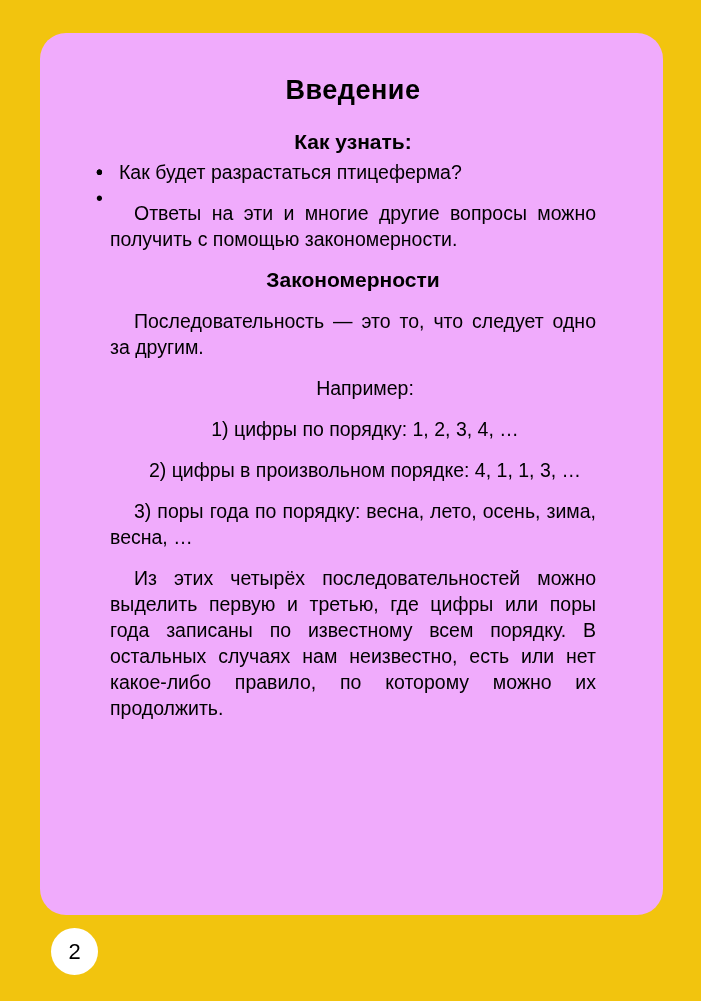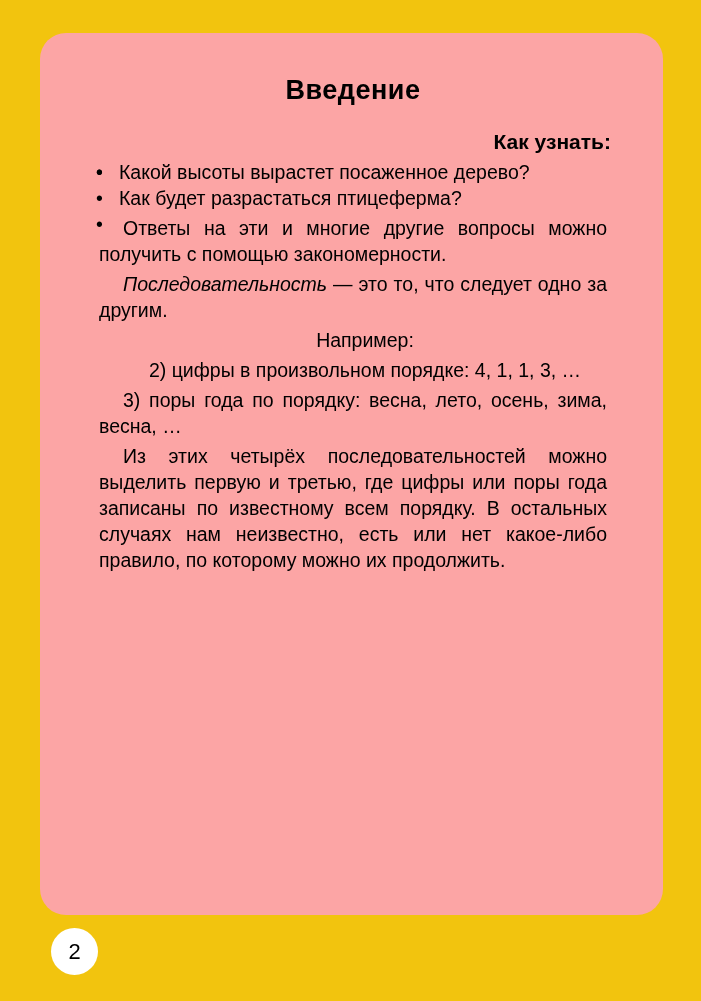--- a/index.html
+++ b/index.html
@@ -14,36 +14,36 @@
     font-family: "Liberation Sans", sans-serif;
     color: #000;
     overflow: hidden;
   }
   .card {
     position: absolute;
     left: 40px;
     top: 33px;
     width: 623px;
     height: 882px;
-    background: #fca5a5;
+    background: #f0abfc;
     border-radius: 26px;
     box-sizing: border-box;
     padding: 44px 52px 0 55px;
   }
   .title {
     font-size: 27px;
     font-weight: bold;
     text-align: center;
     margin: 0 0 26px 0;
     letter-spacing: 0.5px;
   }
   .subheading {
     font-size: 21px;
     font-weight: bold;
-    text-align: right;
+    text-align: center;
     margin: 0 0 4px 0;
   }
   .subheading.patterns {
     margin-top: 2px;
     margin-bottom: 2px;
   }
   .body-text {
     font-size: 19.5px;
     line-height: 26px;
   }
@@ -56,29 +56,28 @@
     padding-left: 24px;
     text-align: justify;
     margin: 0;
   }
   .bullet-item .bullet {
     position: absolute;
     left: 1px;
     top: 0;
   }
   p.para {
-    margin: 4px;
+    margin: 15px;
     text-align: justify;
     text-indent: 24px;
   }
   p.no-justify {
     text-align: center;
   }
   .italic {
-    font-style: italic;
   }
   .page-circle {
     position: absolute;
     left: 51px;
     top: 928px;
     width: 47px;
     height: 47px;
     border-radius: 50%;
     background: #ffffff;
     display: flex;
@@ -97,39 +96,40 @@
     <h1 class="title">Введение</h1>
 
     <h2 class="subheading">Как узнать:</h2>
 
     <div class="bullet-list">
       <div class="bullet-item">
         <span class="bullet">•</span>
       </div>
       <div class="bullet-item">
         <span class="bullet">•</span>
-        <span>Какой высоты вырастет посаженное дерево?</span>
       </div>
       <div class="bullet-item">
         <span class="bullet">•</span>
         <span>Как будет разрастаться птицеферма?</span>
       </div>
       <div class="bullet-item">
         <span class="bullet">•</span>
       </div>
     </div>
 
     <p class="para">Ответы на эти и многие другие вопросы можно получить с помощью закономерности.</p>
 
+    <h2 class="subheading patterns">Закономерности</h2>
 
 
     <p class="para"><span class="italic">Последовательность</span><span> — это то, что следует одно за другим.</span></p>
 
     <p class="para no-justify">Например:</p>
 
+    <p class="para no-justify">1) цифры по порядку: 1, 2, 3, 4, …</p>
     <p class="para no-justify">2) цифры в произвольном порядке: 4, 1, 1, 3, …</p>
     <p class="para">3) поры года по порядку: весна, лето, осень, зима, весна, …</p>
 
     <p class="para">Из этих четырёх последовательностей можно выделить первую и третью, где цифры или поры года записаны по известному всем порядку. В остальных случаях нам неизвестно, есть или нет какое-либо правило, по которому можно их продолжить.</p>
 
   </div>
 
   <div class="page-circle">
     <span>2</span>
   </div>

